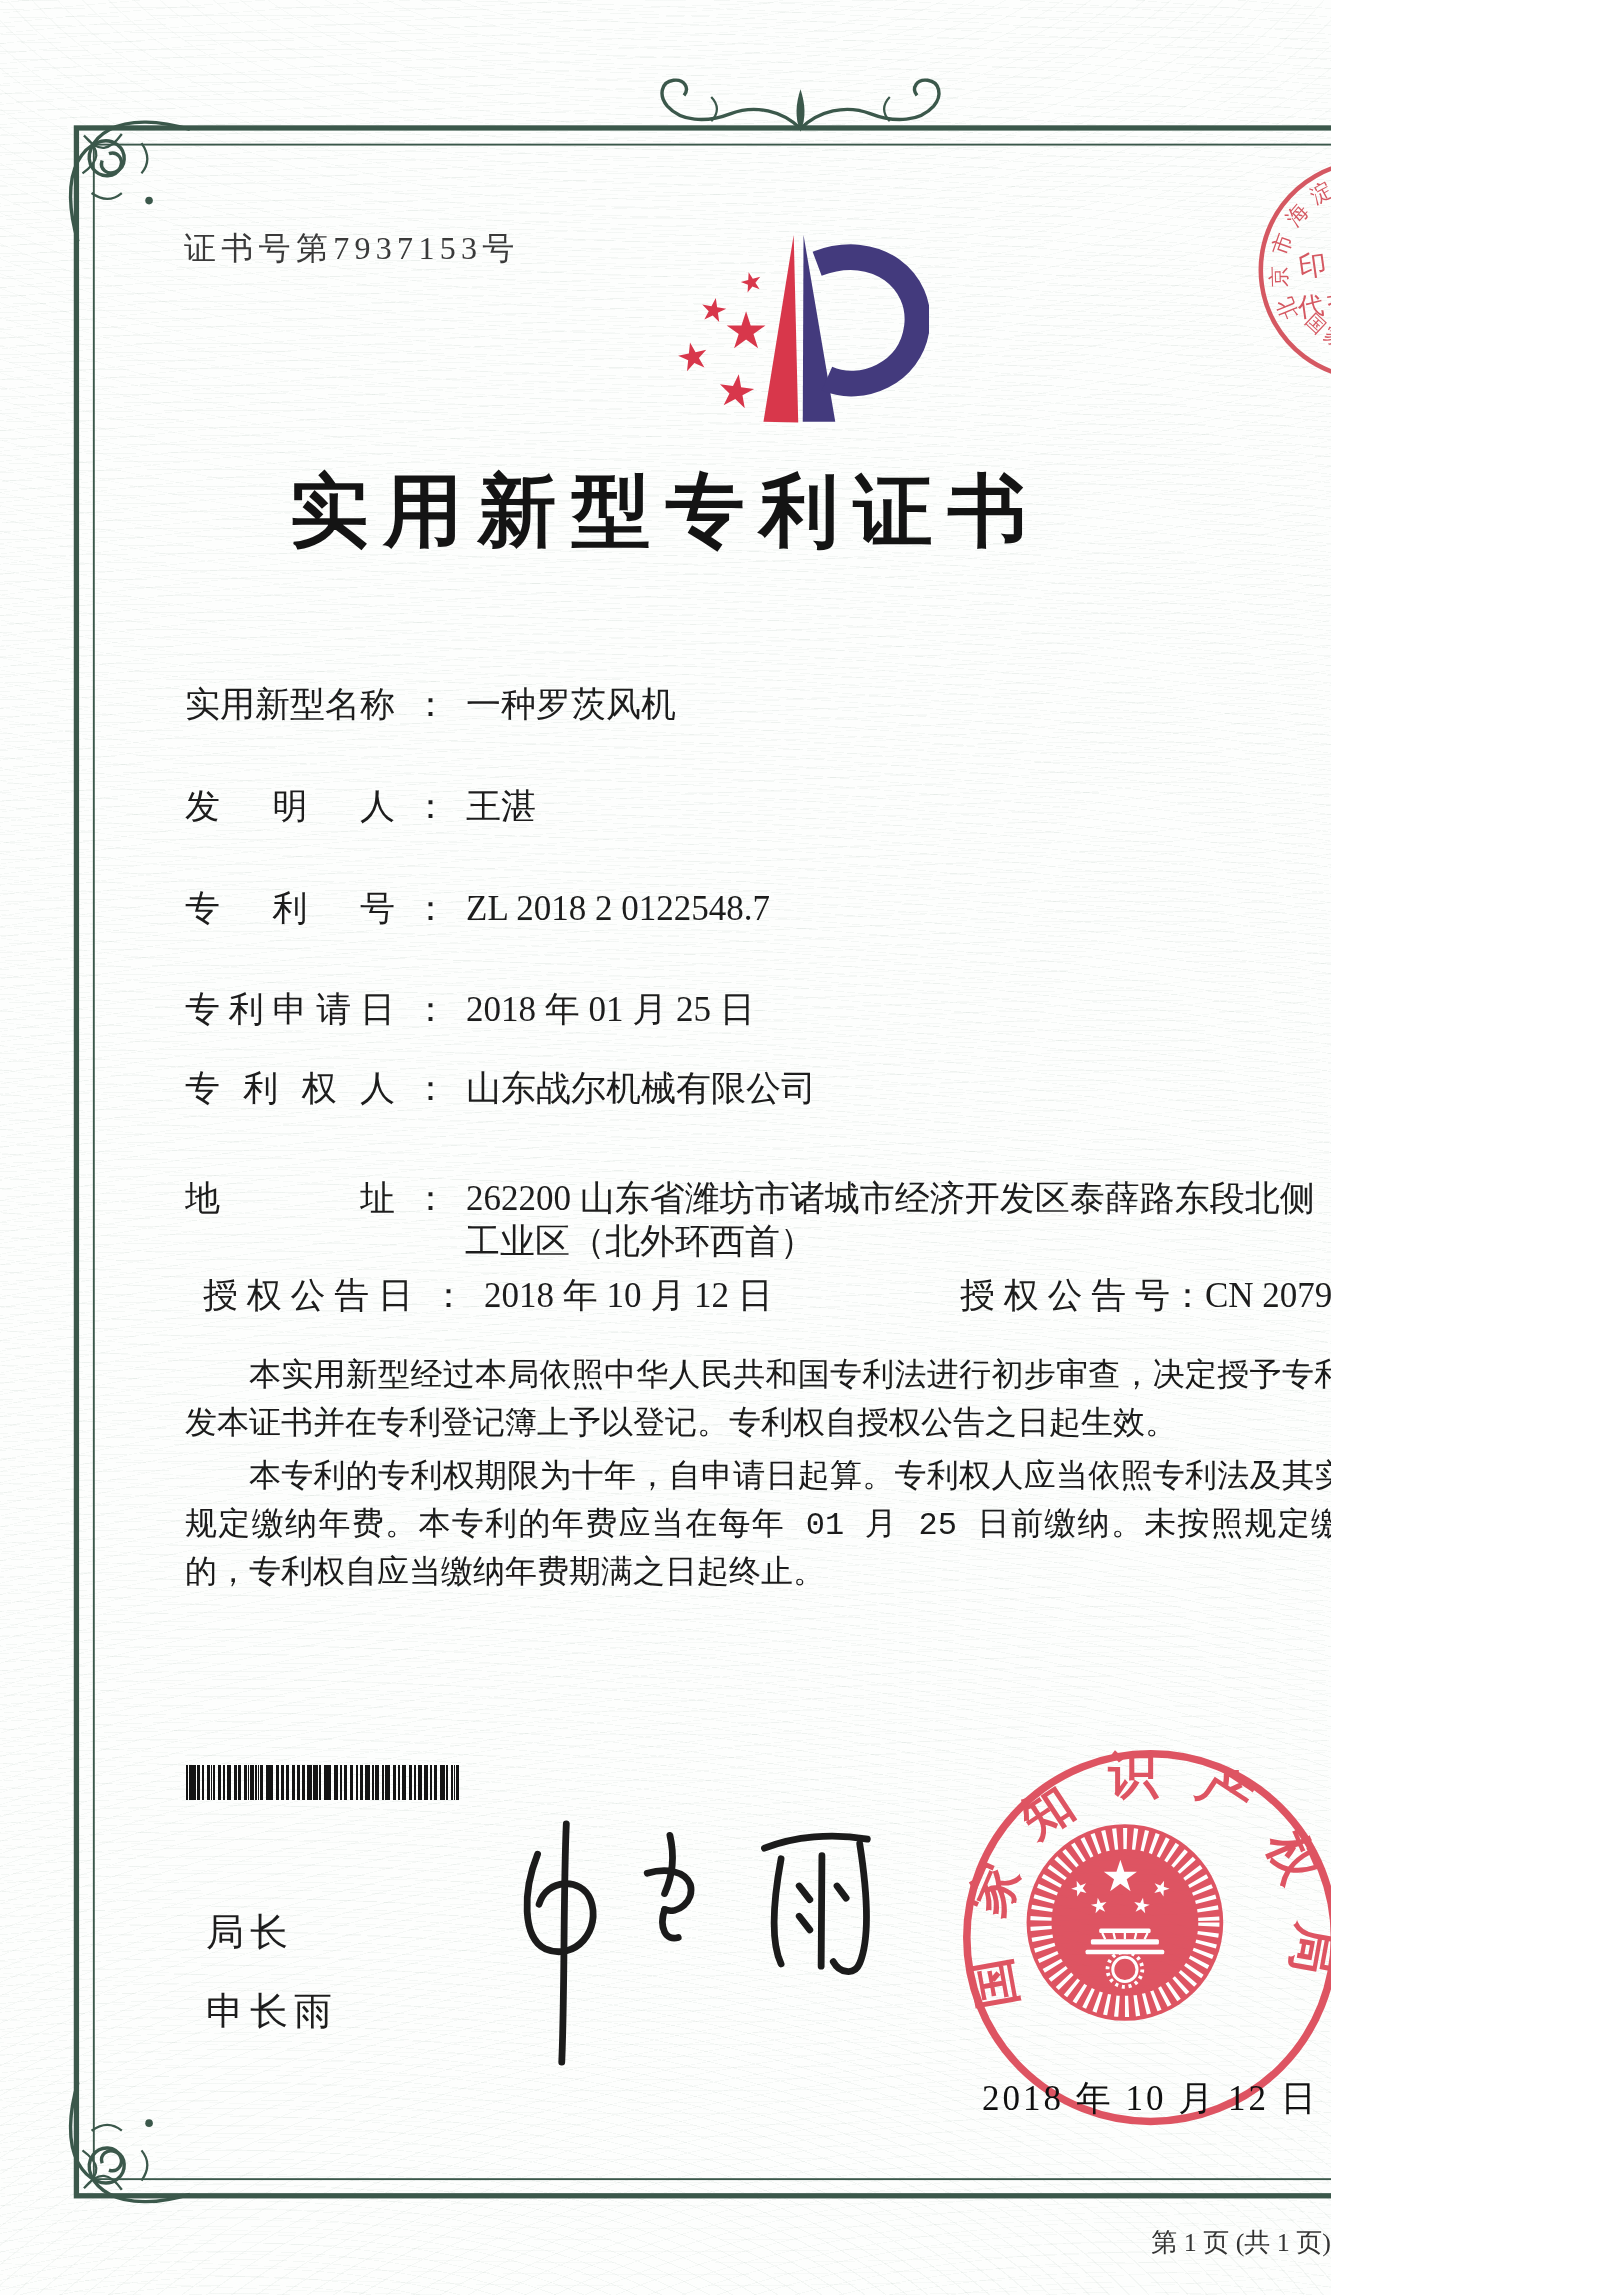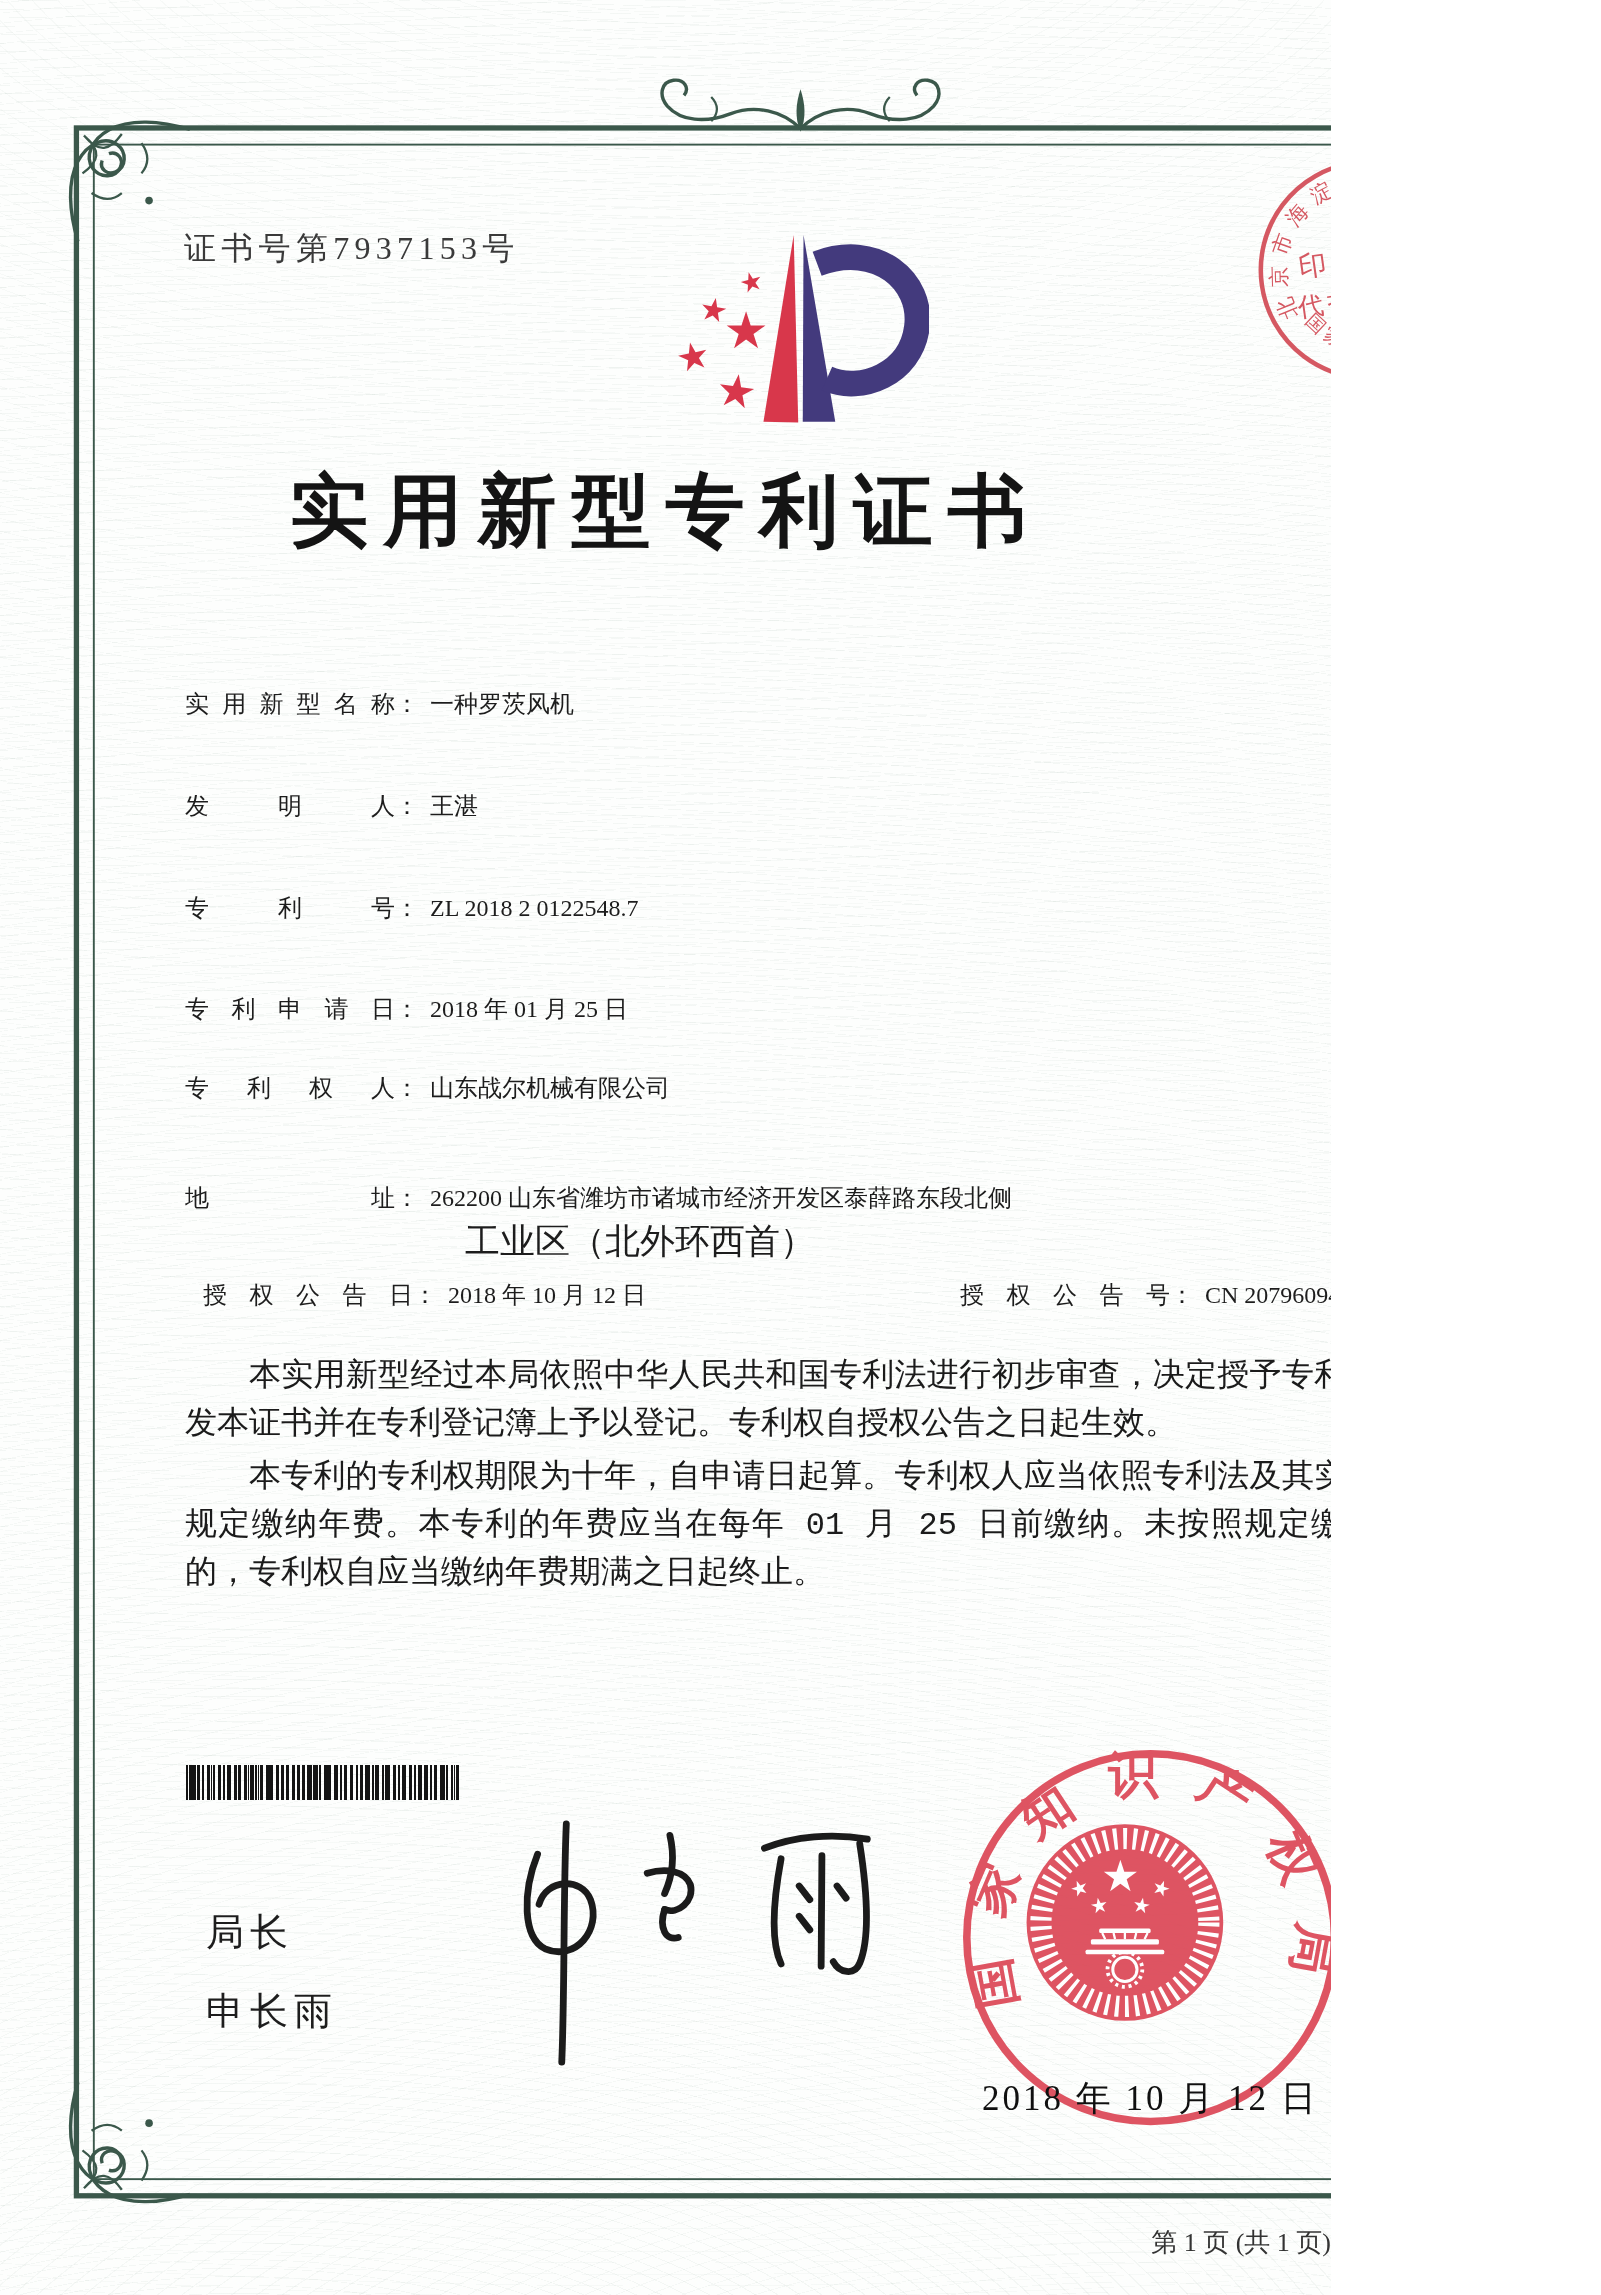--- a/index.html
+++ b/index.html
@@ -12,21 +12,21 @@
       repeating-radial-gradient(833px 394px at 85% 112%, rgba(92,128,108,0.05) 0 1.5px, transparent 1.5px 21px),
       repeating-radial-gradient(757px 378px at 50% -6%, rgba(92,128,108,0.04) 0 1.5px, transparent 1.5px 23px);
     font-family:"Liberation Serif","DejaVu Serif",serif;
     color:#1d1d1d;
     overflow:hidden;
   }
   .abs{position:absolute;}
   .border-svg{left:0;top:0;}
   .cert-no{left:184px;top:227px;font-size:32px;letter-spacing:5.3px;color:#3a3a3a;}
   .title{left:0;right:0;top:459px;text-align:center;font-size:79px;font-weight:bold;letter-spacing:15px;color:#141414;}
-  .field-row{left:185px;display:flex;font-size:24px;line-height:39px;white-space:nowrap;}
+  .field-row{left:185px;display:flex;font-size:35px;line-height:39px;white-space:nowrap;gap:18px;}
   .flabel{display:block;width:210px;text-align:justify;text-align-last:justify;}
   .colon{display:block;width:35px;}
   .fvalue{display:block;}
   .addr2{left:465px;font-size:35px;line-height:39px;}
   .grant-right{position:absolute;left:757px;top:0;display:flex;}
   .body-text{left:185px;top:1353px;width:1258px;font-family:Liberation Mono, monospace;}
   .body-text p{margin:0 0 4.5px 0;font-size:32px;line-height:48px;text-align:justify;text-indent:2em;color:#1b1b1b;}
   .barcode{left:186px;top:1765px;width:274px;height:35px;
     background-image:
       repeating-linear-gradient(90deg,#141414 0 2.3px,transparent 2.3px 5.3px),

